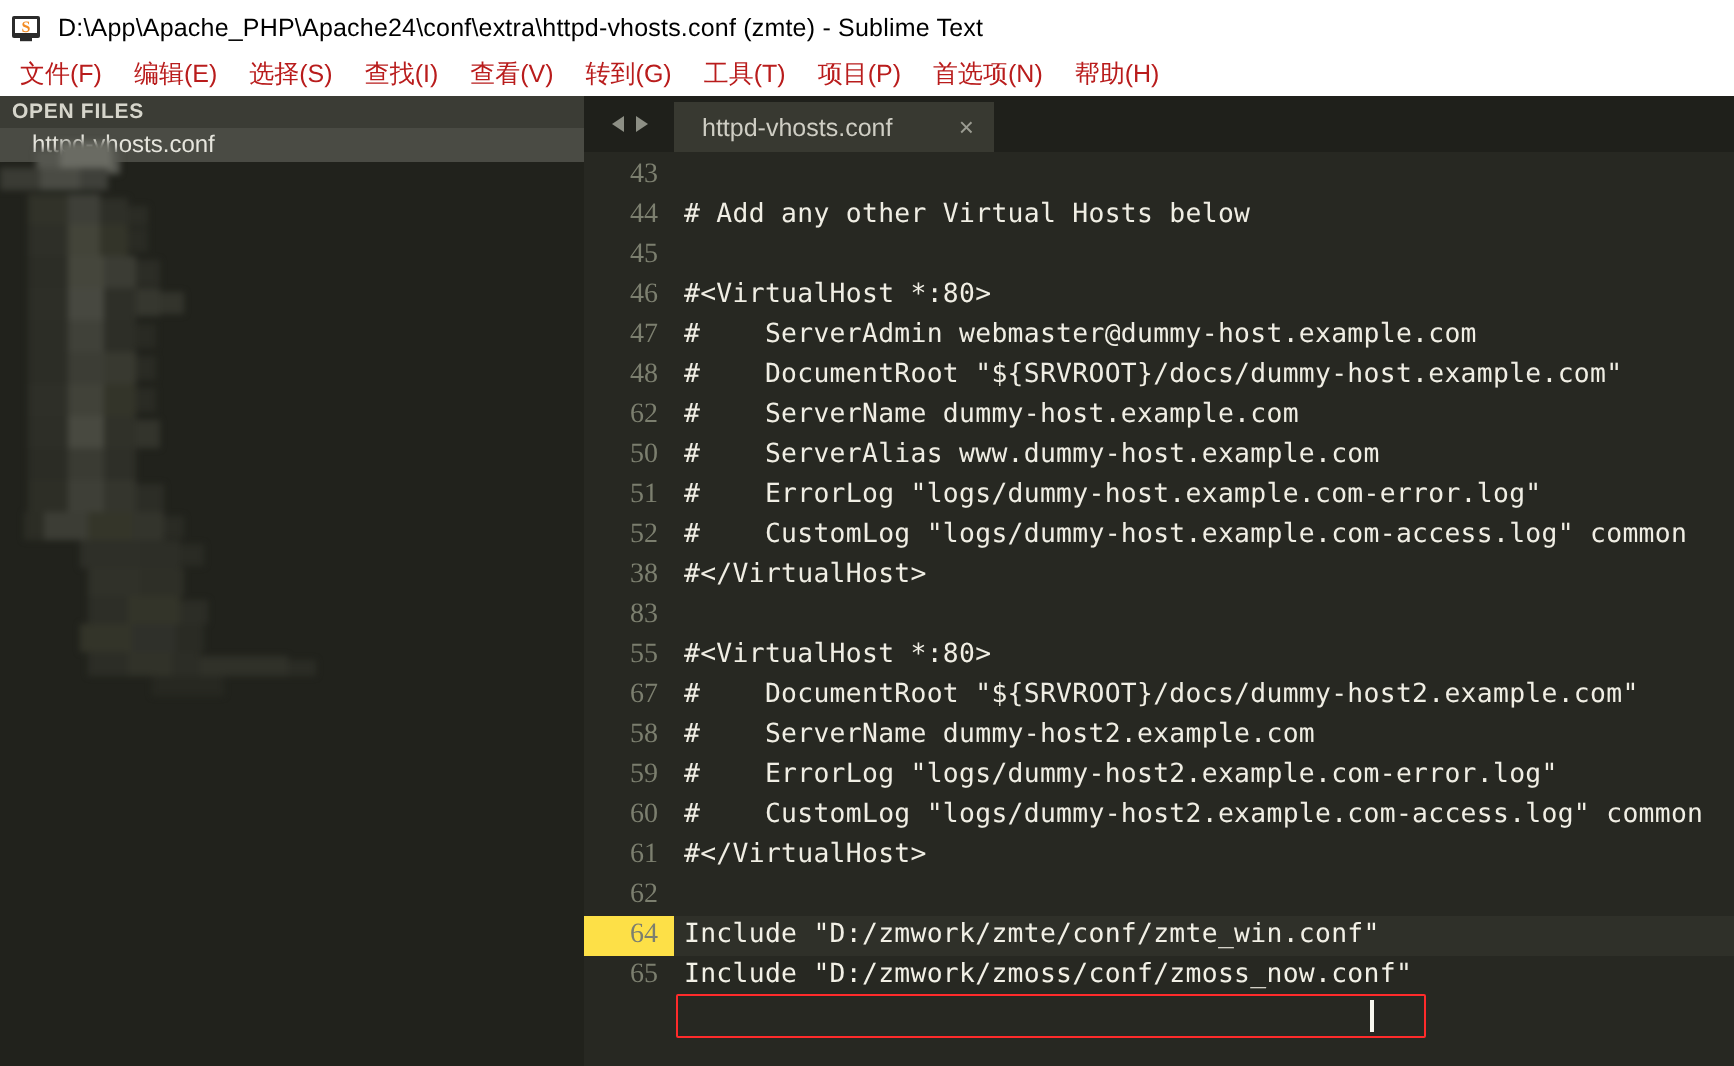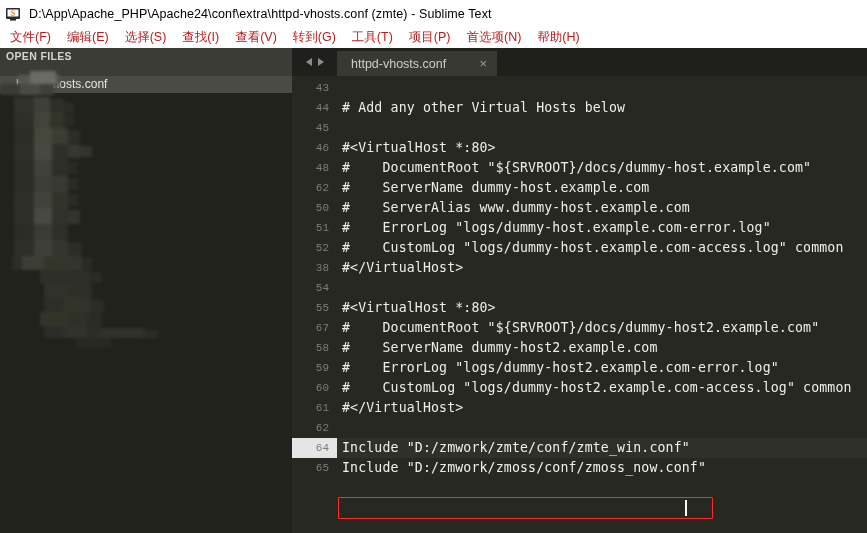--- a/index.html
+++ b/index.html
@@ -82,21 +82,21 @@
   
   .sidebar {
     position: absolute;
     left: 0; top: 0;
     width: 292px;
     height: 485px;
     background: #21221c;
     overflow: hidden;
   }
   .sidebar-header {
-    height: 28px;
+    height: 16px;
     background: #3b3c35;
     color: #d6d5cb;
     font-size: 10.5px;
     font-weight: bold;
     letter-spacing: 0.35px;
     line-height: 16px;
     padding-left: 6px;
     box-sizing: border-box;
   }
   .sidebar-file {
@@ -200,30 +200,30 @@
     position: absolute;
     left: 0; top: 2px;
     width: 575px;
   }
   .code-row {
     height: 20px;
     display: flex;
     align-items: center;
     position: relative;
   }
-  .code-row.active .gutter { background: #e5e5e5; }
+  .code-row.active .gutter { background: #fde047; }
   .code-row.active .codetext-wrap { background: #2f3029; }
   .gutter {
     width: 45px;
     flex: 0 0 auto;
     text-align: right;
     padding-right: 8px;
     box-sizing: border-box;
-    font-family: Liberation Mono, monospace;
-    font-size: 11px;
+    font-family: Liberation Serif, serif;
+    font-size: 14px;
     color: #7c7f6f;
     line-height: 20px;
     height: 20px;
     user-select: none;
   }
   .codetext-wrap {
     flex: 1 1 auto;
     height: 20px;
     display: flex;
     align-items: center;
@@ -396,20 +396,26 @@
                 <span class="codetext comment"></span>
               </div>
           </div>
           <div class="code-row">
             <div class="gutter">46</div>
             <div class="codetext-wrap">
                 <span class="codetext comment">#&lt;VirtualHost *:80&gt;</span>
               </div>
           </div>
           <div class="code-row">
+            <div class="gutter">47</div>
+            <div class="codetext-wrap">
+                <span class="codetext comment">#    ServerAdmin webmaster@dummy-host.example.com</span>
+              </div>
+          </div>
+          <div class="code-row">
             <div class="gutter">48</div>
             <div class="codetext-wrap">
                 <span class="codetext comment">#    DocumentRoot "${SRVROOT}/docs/dummy-host.example.com"</span>
               </div>
           </div>
           <div class="code-row">
             <div class="gutter">62</div>
             <div class="codetext-wrap">
                 <span class="codetext comment">#    ServerName dummy-host.example.com</span>
               </div>
@@ -432,21 +438,21 @@
                 <span class="codetext comment">#    CustomLog "logs/dummy-host.example.com-access.log" common</span>
               </div>
           </div>
           <div class="code-row">
             <div class="gutter">38</div>
             <div class="codetext-wrap">
                 <span class="codetext comment">#&lt;/VirtualHost&gt;</span>
               </div>
           </div>
           <div class="code-row">
-            <div class="gutter">54</div>
+            <div class="gutter">83</div>
             <div class="codetext-wrap">
                 <span class="codetext comment"></span>
               </div>
           </div>
           <div class="code-row">
             <div class="gutter">55</div>
             <div class="codetext-wrap">
                 <span class="codetext comment">#&lt;VirtualHost *:80&gt;</span>
               </div>
           </div>

